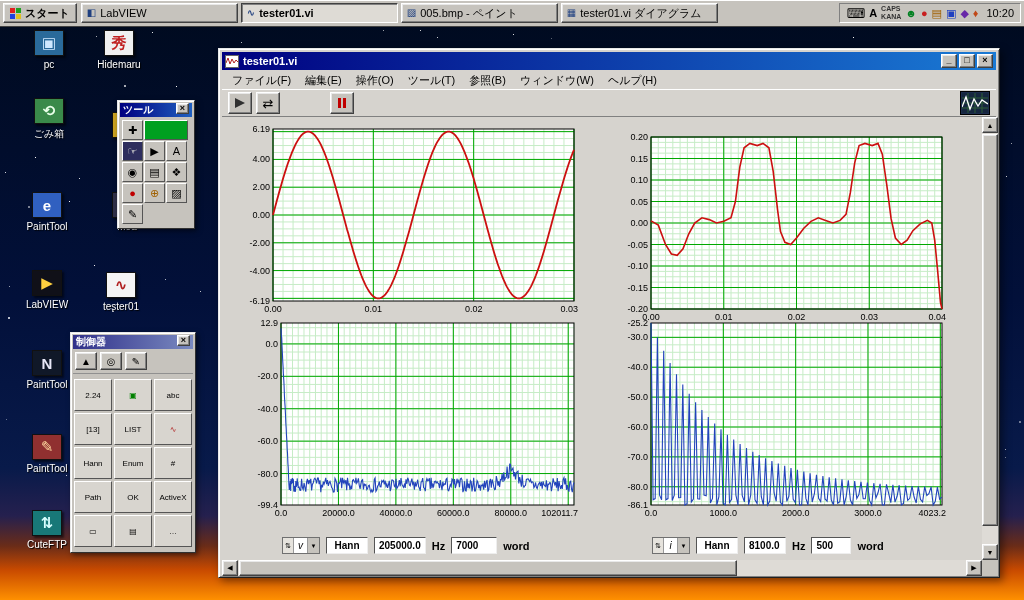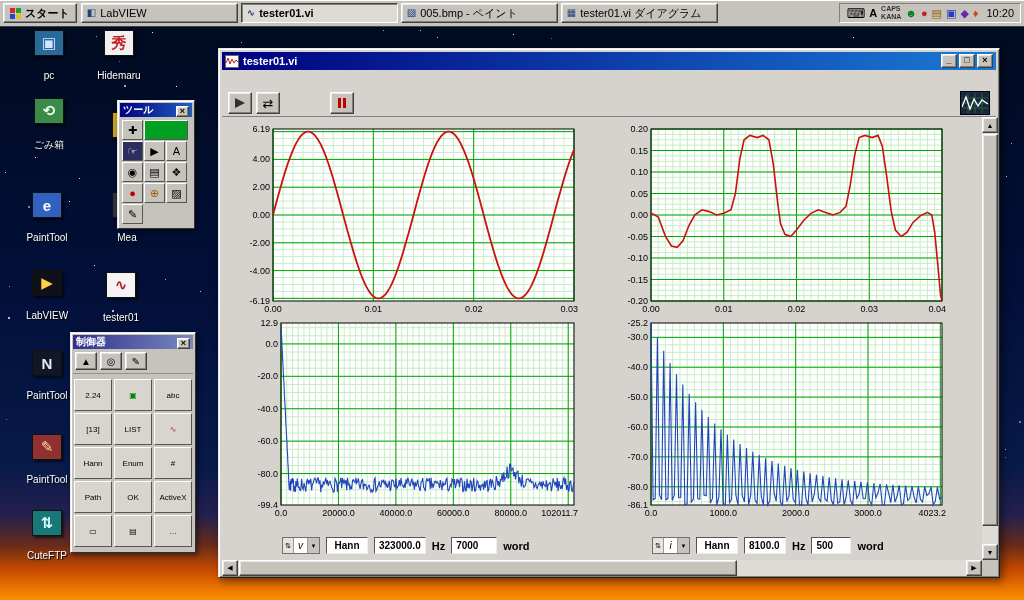--- a/index.html
+++ b/index.html
@@ -20,24 +20,24 @@
 .tray{margin-left:auto;height:20px;border:1px solid;border-color:#808080 #fff #fff #808080;display:flex;align-items:center;gap:4px;padding:0 6px;background:#c6c3bd}
 .kb{font-size:13px;line-height:1}
 .penA{font-weight:bold;font-size:11px}
 .capskana{font-size:7px;line-height:8px;font-weight:bold;color:#333;text-align:left}
 .tray-ico{font-size:11px;line-height:1}
 .clock{padding-left:4px;font-size:11px}
 
 #stars i{position:absolute;background:#fff}
 .desk-icon{position:absolute;width:62px;text-align:center;z-index:2;cursor:default}
 .desk-glyph{width:30px;height:26px;margin:0 auto;border:1px solid #111;display:flex;align-items:center;justify-content:center;font-size:15px;font-weight:bold;box-shadow:2px 2px 2px rgba(0,0,0,.55)}
-.desk-label{margin-top:14px;color:#fff;font-size:10px;text-shadow:1px 1px 1px #000}
+.desk-label{margin-top:3px;color:#fff;font-size:10px;text-shadow:1px 1px 1px #000}
 
 .palette{position:absolute;background:#c6c3bd;z-index:30;border:1px solid;border-color:#e8e8e8 #303030 #303030 #e8e8e8;box-shadow:inset 1px 1px 0 #fff,2px 2px 5px rgba(0,0,0,.5);padding:2px}
-.pal-title{height:14px;display:flex;align-items:flex-end;color:#fff;font-size:10px;font-weight:bold;padding:0 3px;gap:4px}
+.pal-title{height:14px;display:flex;align-items:flex-start;color:#fff;font-size:10px;font-weight:bold;padding:0 3px;gap:4px}
 .pal-title.blue{background:linear-gradient(90deg,#000080,#2060c0)}
 .pal-title.lite{background:linear-gradient(90deg,#30308a,#7a8ac0)}
 .pal-close{margin-left:auto;width:13px;height:11px;font-size:9px;line-height:9px;text-align:center;color:#000;cursor:default}
 #tools-grid{display:flex;flex-wrap:wrap;width:72px;padding:3px 0 2px 2px;gap:1px}
 .tool-cell{width:21px;height:20px;display:flex;align-items:center;justify-content:center;font-size:11px;background:#c6c3bd;border:1px solid;border-color:#fff #555 #555 #fff}
 .tool-cell.wide{width:44px}
 .tool-cell.selected{background:#2e2e5e;color:#ffe}
 #cpal-toolbar{display:flex;gap:3px;padding:3px 2px;border-bottom:1px solid #909090;margin-bottom:2px}
 .cp-btn{width:22px;height:18px;display:flex;align-items:center;justify-content:center;font-size:10px}
 #controls-grid{display:grid;grid-template-columns:repeat(3,38px);gap:2px;padding:3px 1px}
@@ -372,20 +372,29 @@
           <polyline points="0,7 2,2 4,8 6,3 8,7 10,4 12,6" fill="none" stroke="#b02020" stroke-width="1"></polyline>
         </svg>
     </span>
     <span class="title-text">tester01.vi</span>
     <span class="tb-btns">
       <span class="tbtn bevel">_</span>
       <span class="tbtn bevel">□</span>
       <span class="tbtn bevel">×</span>
     </span>
   </div>
+  <div class="menubar" id="menubar">
+      <span class="menu-item">ファイル(F)</span>
+      <span class="menu-item">編集(E)</span>
+      <span class="menu-item">操作(O)</span>
+      <span class="menu-item">ツール(T)</span>
+      <span class="menu-item">参照(B)</span>
+      <span class="menu-item">ウィンドウ(W)</span>
+      <span class="menu-item">ヘルプ(H)</span>
+    </div>
   <div class="toolbar">
     <span class="tool-btn bevel">
         <span class="run-arrow"></span>
       </span>
     <span class="tool-btn bevel">
         <span>⇄</span>
       </span>
     <span class="tool-btn bevel pause">
         <span class="pbar"></span>
         <span class="pbar"></span>
@@ -475,21 +484,21 @@
           <text x="33" y="69.21324717285944" font-size="9" font-family="Liberation Sans, DejaVu Sans, sans-serif" fill="#000" text-anchor="end">2.00</text>
           <text x="33" y="97" font-size="9" font-family="Liberation Sans, DejaVu Sans, sans-serif" fill="#000" text-anchor="end">0.00</text>
           <text x="33" y="124.78675282714055" font-size="9" font-family="Liberation Sans, DejaVu Sans, sans-serif" fill="#000" text-anchor="end">-2.00</text>
           <text x="33" y="152.5735056542811" font-size="9" font-family="Liberation Sans, DejaVu Sans, sans-serif" fill="#000" text-anchor="end">-4.00</text>
           <text x="33" y="183" font-size="9" font-family="Liberation Sans, DejaVu Sans, sans-serif" fill="#000" text-anchor="end">-6.19</text>
           <text x="36" y="191" font-size="9" font-family="Liberation Sans, DejaVu Sans, sans-serif" fill="#000" text-anchor="middle">0.00</text>
           <text x="136.33333333333334" y="191" font-size="9" font-family="Liberation Sans, DejaVu Sans, sans-serif" fill="#000" text-anchor="middle">0.01</text>
           <text x="236.66666666666669" y="191" font-size="9" font-family="Liberation Sans, DejaVu Sans, sans-serif" fill="#000" text-anchor="middle">0.02</text>
           <text x="341" y="191" font-size="9" font-family="Liberation Sans, DejaVu Sans, sans-serif" fill="#000" text-anchor="end">0.03</text>
         </svg></div>
-    <div class="chart" style="left:393px;top:4px"><svg width="339" height="194">
+    <div class="chart" style="left:393px;top:12px"><svg width="339" height="194">
           <rect x="36" y="8" width="291" height="172" fill="#ffffff"></rect>
           <line x1="36" y1="8" x2="36" y2="180" stroke="#c6ecc6" stroke-width="1"></line>
           <line x1="43.275" y1="8" x2="43.275" y2="180" stroke="#c6ecc6" stroke-width="1"></line>
           <line x1="50.55" y1="8" x2="50.55" y2="180" stroke="#c6ecc6" stroke-width="1"></line>
           <line x1="57.825" y1="8" x2="57.825" y2="180" stroke="#c6ecc6" stroke-width="1"></line>
           <line x1="65.1" y1="8" x2="65.1" y2="180" stroke="#c6ecc6" stroke-width="1"></line>
           <line x1="72.375" y1="8" x2="72.375" y2="180" stroke="#c6ecc6" stroke-width="1"></line>
           <line x1="79.65" y1="8" x2="79.65" y2="180" stroke="#c6ecc6" stroke-width="1"></line>
           <line x1="86.925" y1="8" x2="86.925" y2="180" stroke="#c6ecc6" stroke-width="1"></line>
           <line x1="94.2" y1="8" x2="94.2" y2="180" stroke="#c6ecc6" stroke-width="1"></line>
@@ -787,21 +796,21 @@
           <text x="331" y="201" font-size="9" font-family="Liberation Sans, DejaVu Sans, sans-serif" fill="#000" text-anchor="end">4023.2</text>
         </svg></div>
 
     <div class="ctrl-cluster" style="left:60px;top:420px">
       <span class="sel">
         <span class="ud">⇅</span>
         <span class="sel-val">v</span>
         <span class="drop">▼</span>
       </span>
       <span class="ringbox">Hann</span>
-      <span class="numbox">323000.0</span>
+      <span class="numbox">205000.0</span>
       <span class="unit">Hz</span>
       <span class="numbox" style="min-width:46px">7000</span>
       <span class="unit">word</span>
     </div>
 
     <div class="ctrl-cluster" style="left:430px;top:420px">
       <span class="sel">
         <span class="ud">⇅</span>
         <span class="sel-val">i</span>
         <span class="drop">▼</span>

